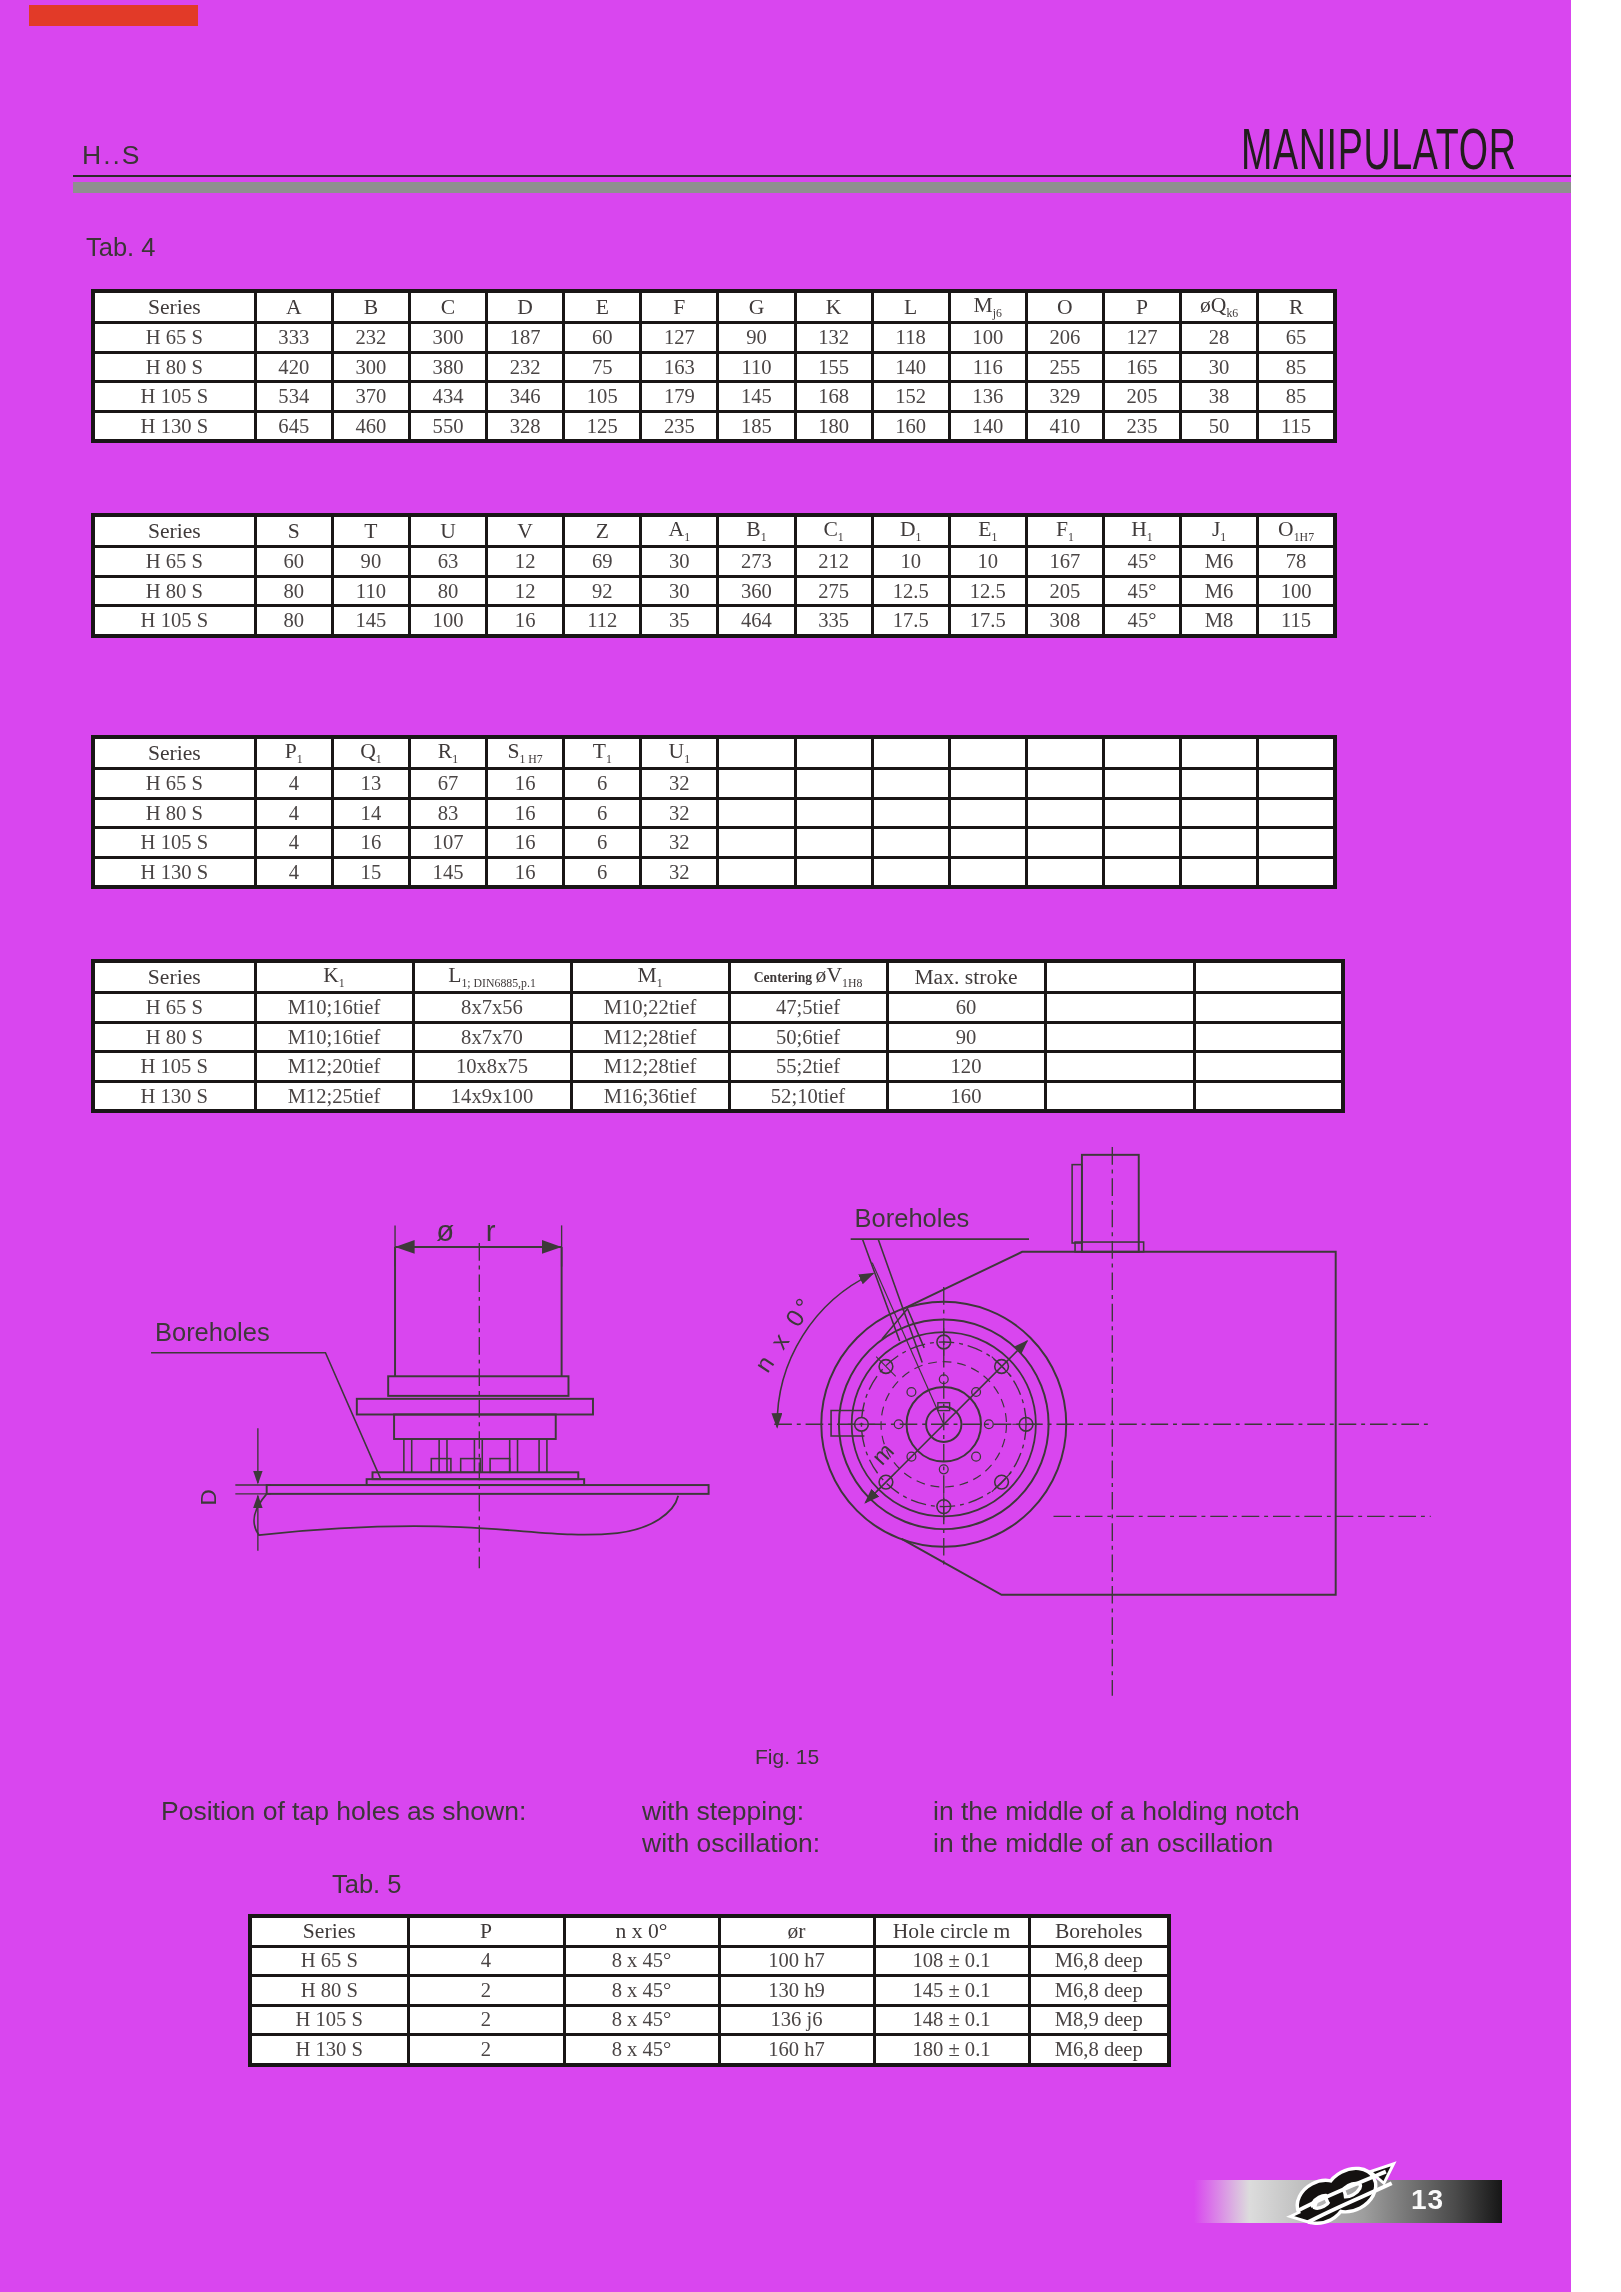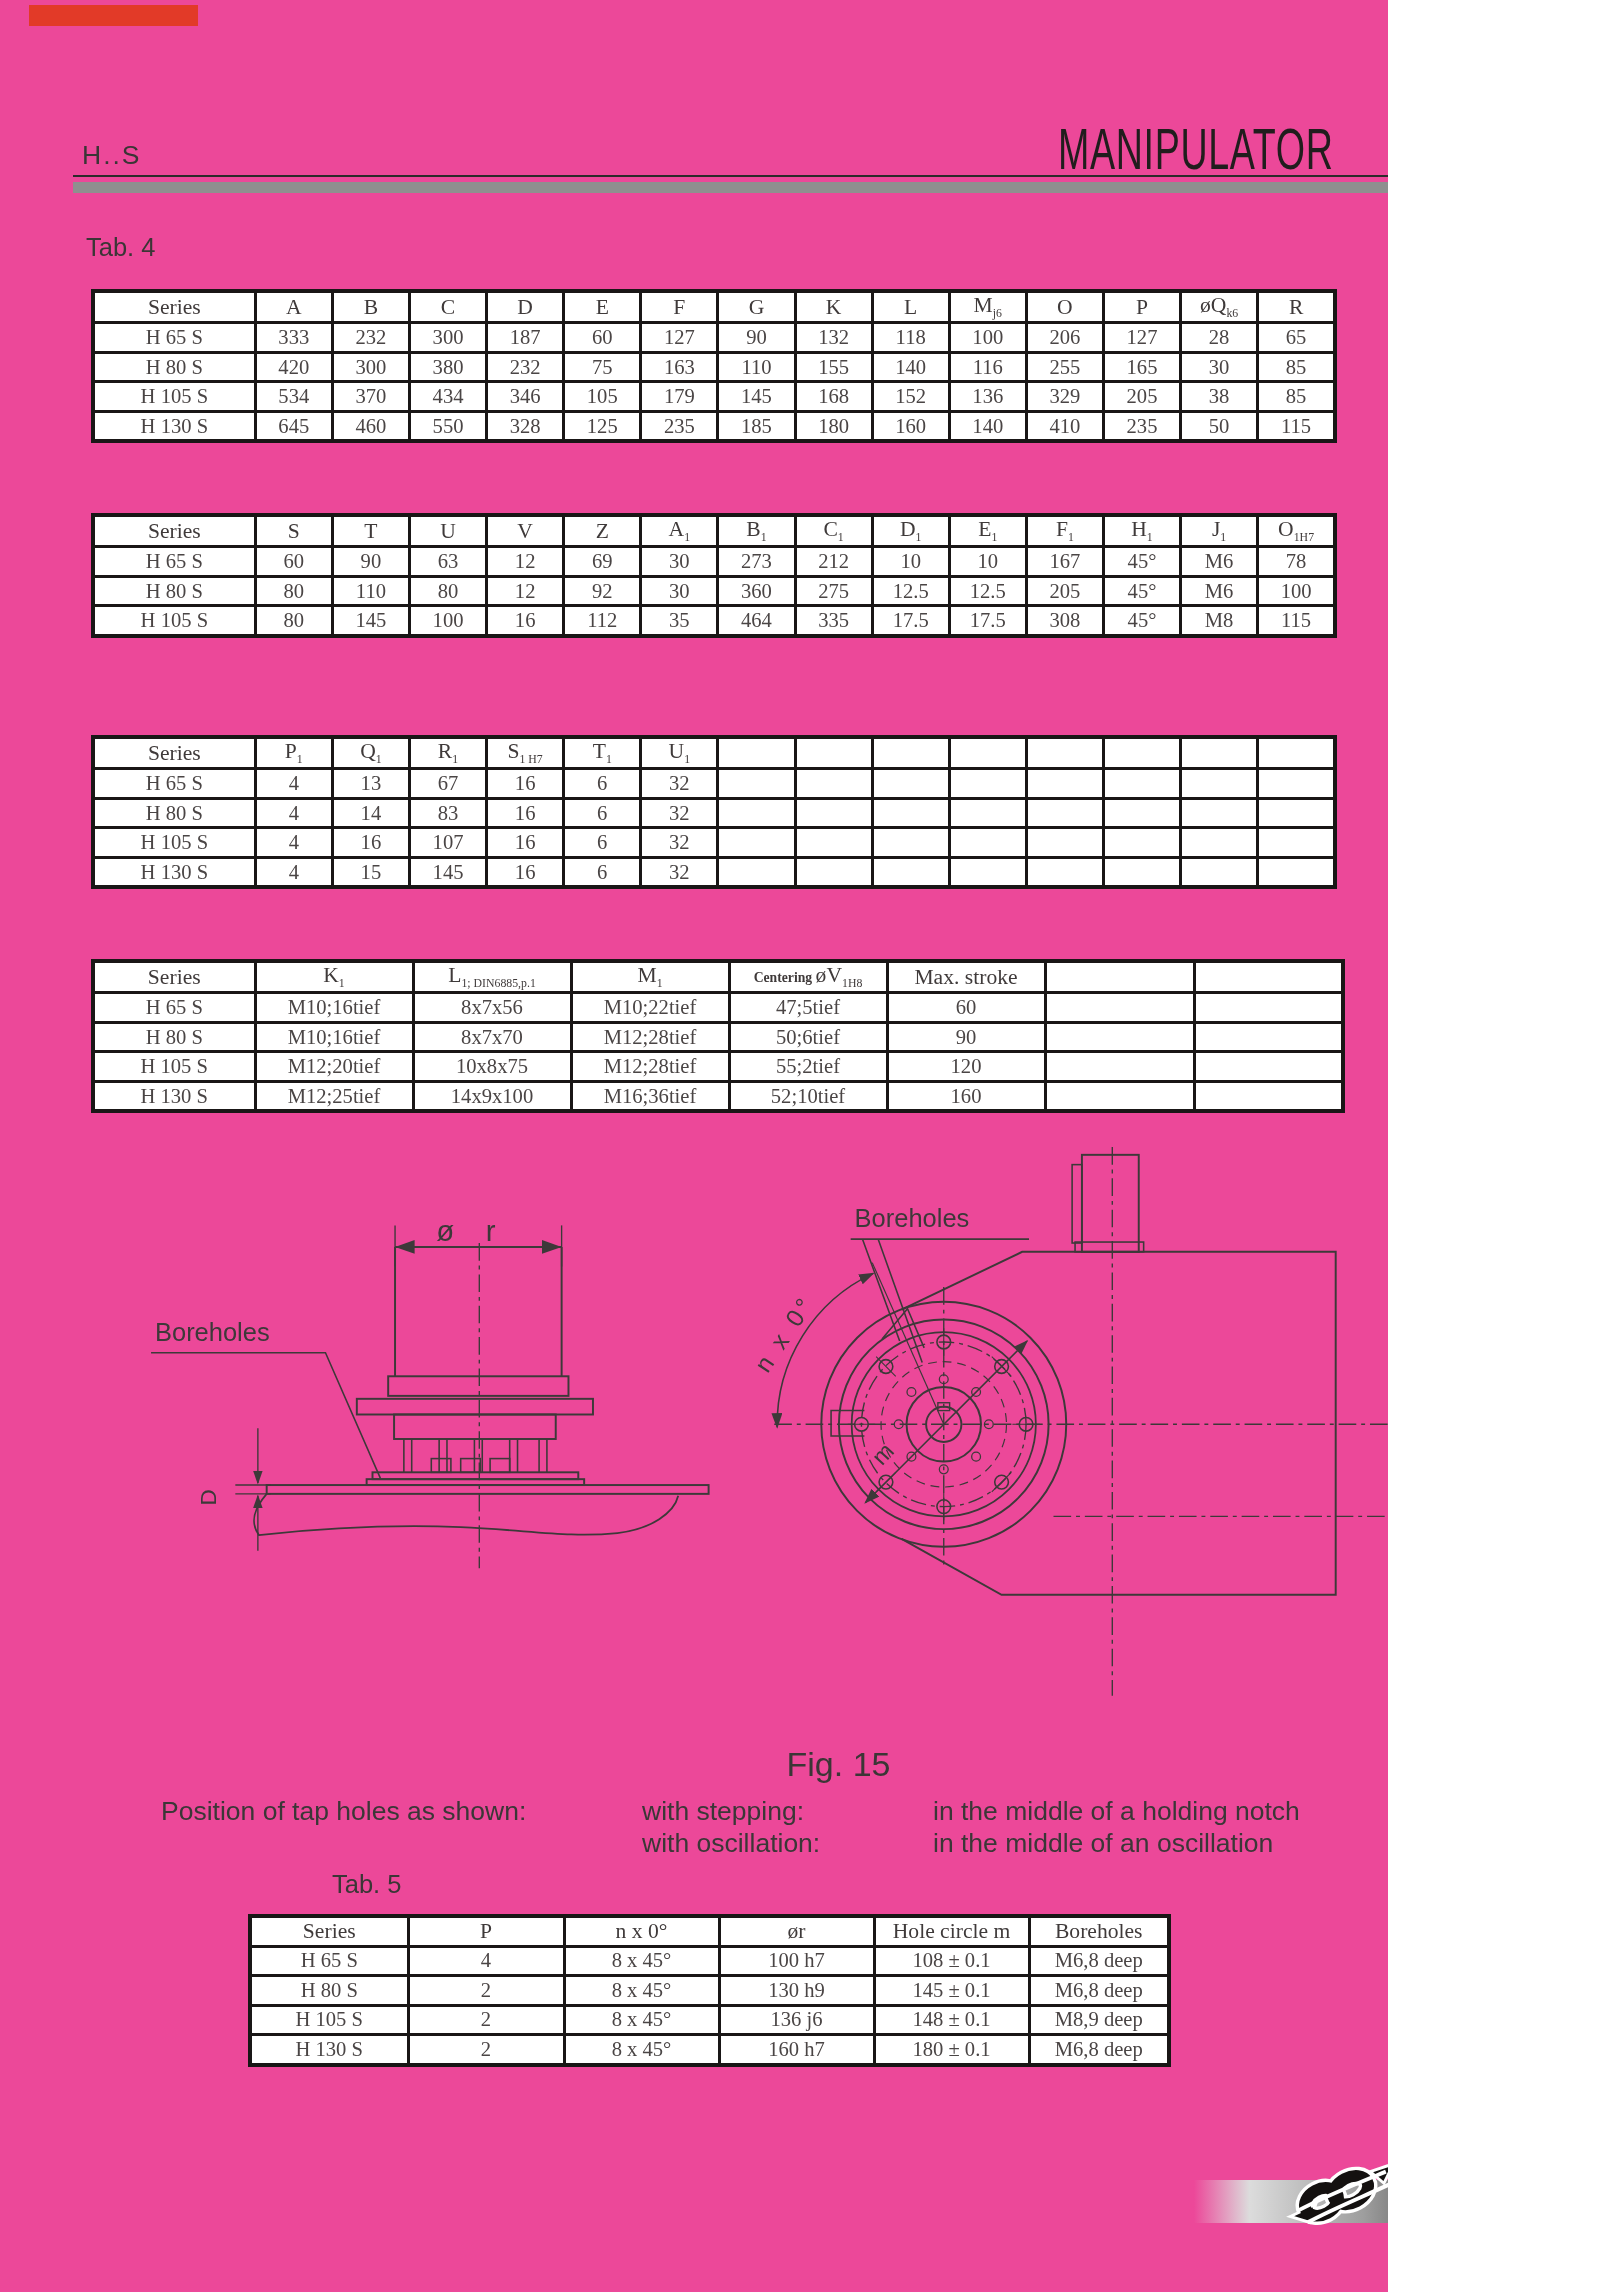--- a/index.html
+++ b/index.html
@@ -1,28 +1,28 @@
 <!DOCTYPE html>
 <html><head>
 <meta charset="utf-8">
 <style>
   html,body{margin:0;padding:0;background:#ffffff;}
-  .page{position:relative;width:1388px;height:2293px;background:#ec4899;
+  .page{position:relative;width:1571px;height:2293px;background:#d946ef;
         font-family:"Liberation Sans",sans-serif;color:#413c3c;overflow:hidden;}
   .abs{position:absolute;}
   .red-tab{left:29px;top:4.9px;width:169px;height:21.6px;}
   .model-code{left:82px;top:140px;font-size:26.5px;letter-spacing:2px;color:#3a3535;}
   .brand{right:55px;top:116px;font-size:57px;color:#211d1d;letter-spacing:1px;
          transform:scaleX(.66);transform-origin:100% 50%;white-space:nowrap;}
   .rule-thin{left:73px;top:175px;width:1507px;height:2px;background:#2c2a2a;}
   .rule-gray{left:73px;top:182px;width:1506px;height:10.8px;}
   .tab-label{font-size:25.5px;color:#3b3636;}
   .lbl-tab4{left:86px;top:233px;}
   .lbl-tab5{left:332px;top:1870px;}
-  .fig-caption{left:755px;top:1745px;width:167px;text-align:center;font-size:34px;color:#3b3636;}
+  .fig-caption{left:755px;top:1745px;width:167px;text-align:left;font-size:21px;color:#3b3636;}
   .note{font-size:26.5px;color:#3b3737;white-space:nowrap;}
   table.dim{border-collapse:collapse;table-layout:fixed;position:absolute;border:4.9px solid #191616;background:#fff;font-family:Liberation Serif, serif;}
   table.dim td{border:3.9px solid #191616;text-align:center;vertical-align:middle;height:26.5px;
         font-size:20.6px;color:#4a4545;padding:0 2px;overflow:hidden;white-space:nowrap;}
   table.dim tr.hdr td{font-size:21.6px;color:#3f3a3a;}
   table.dim sub{font-size:11.8px;letter-spacing:0;}
   .small-bold{font-size:13.7px;font-weight:bold;}
   .footer-bar{left:1194px;top:2180px;width:308px;height:43px;
       background:linear-gradient(90deg,rgba(255,255,255,0) 0%,#dcdcdc 18%,#9e9e9e 55%,#4a4a4a 85%,#161616 100%);}
   .page-num{left:1411px;top:2184px;font-size:28px;font-weight:bold;color:#fafafa;letter-spacing:1px;}

